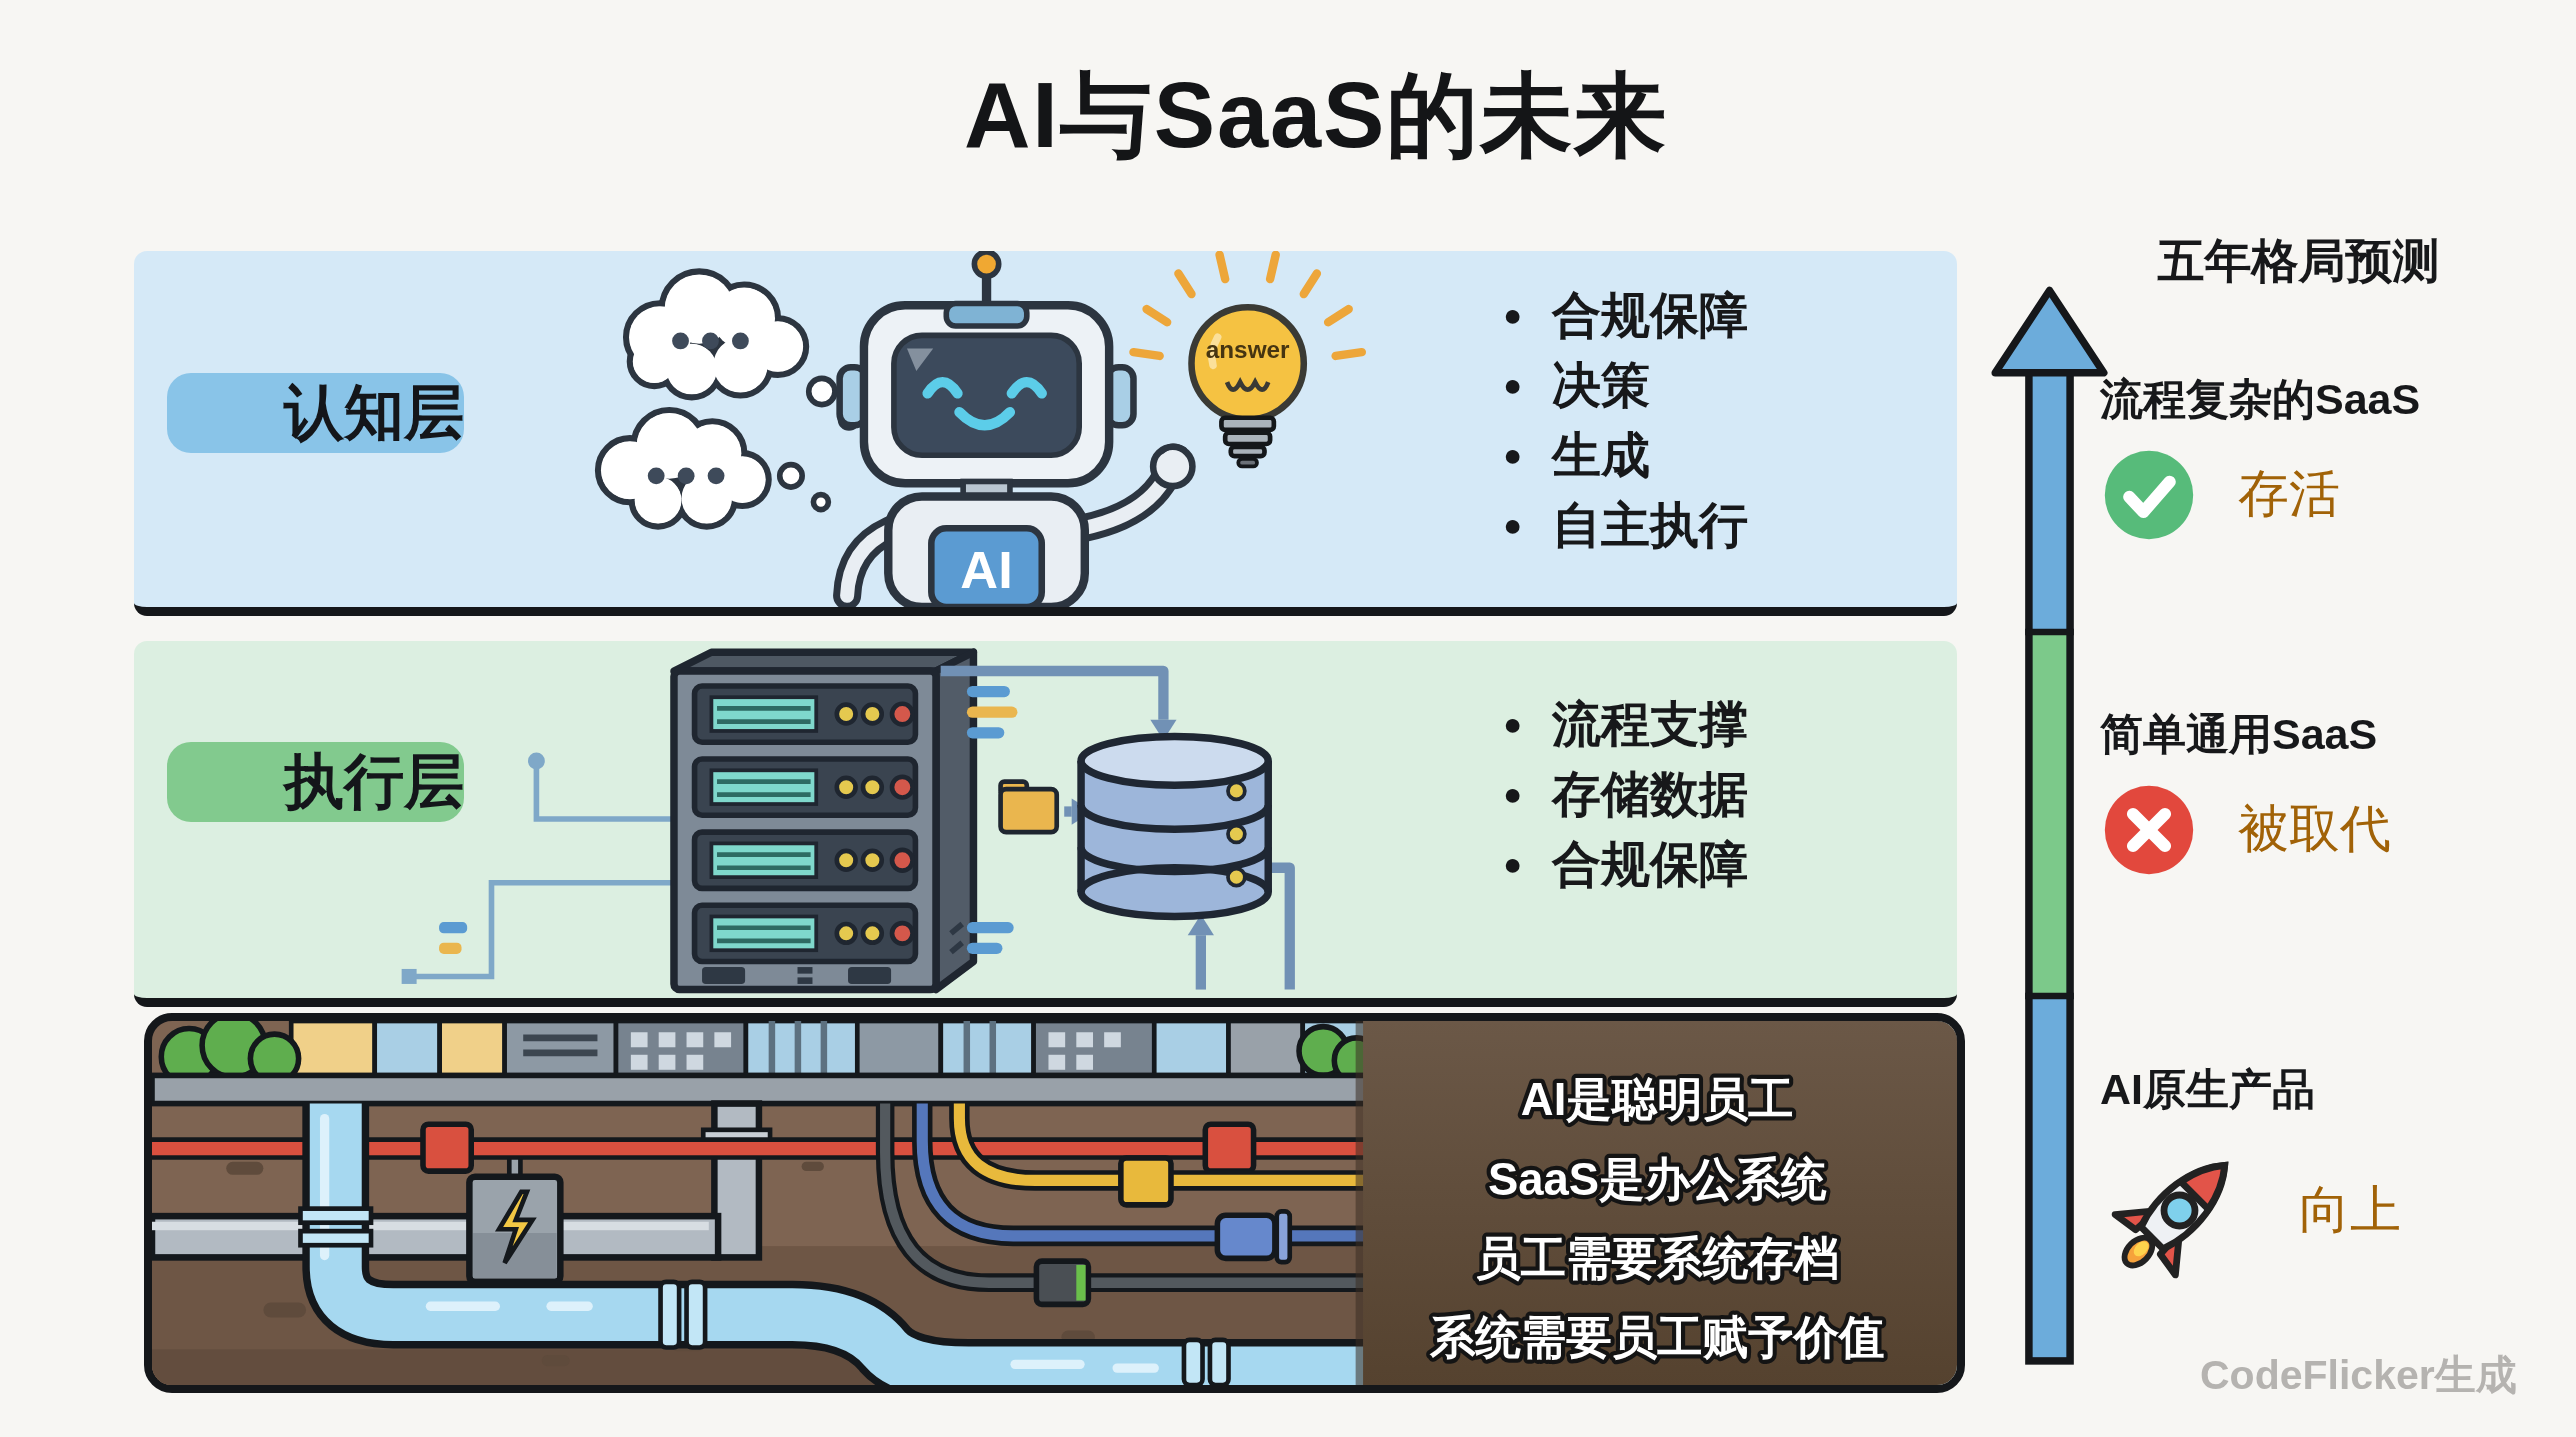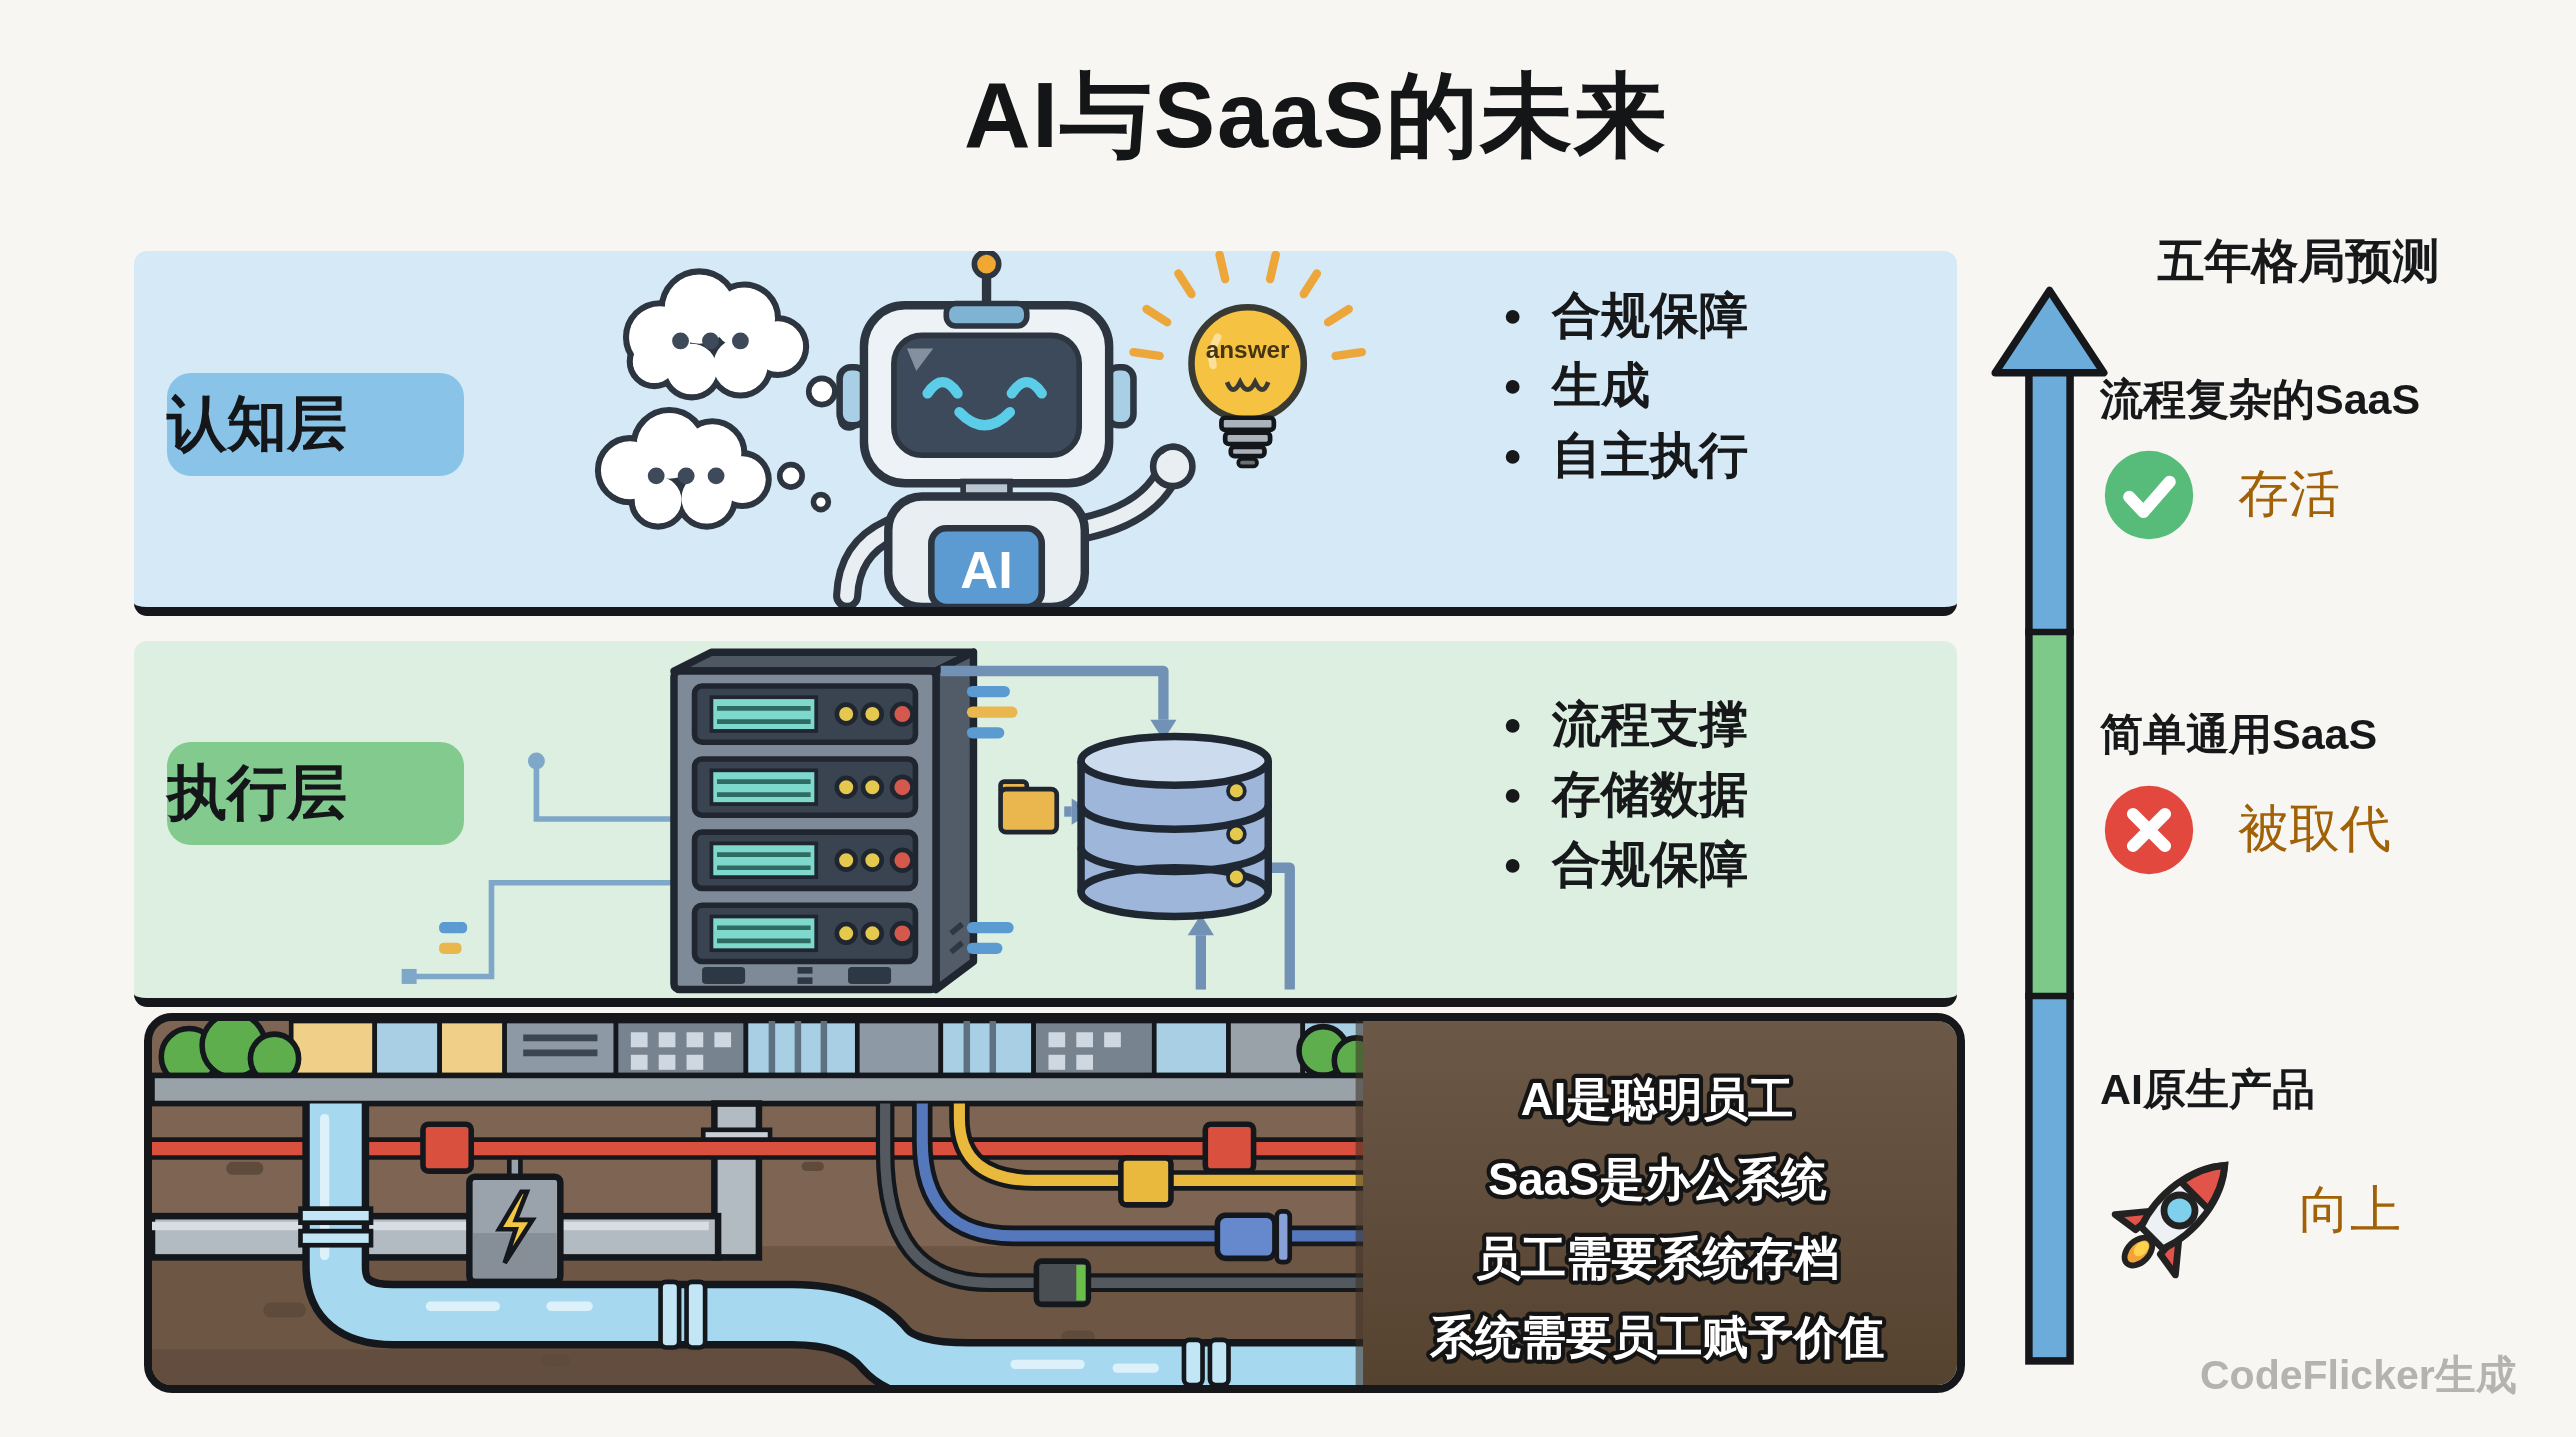--- a/index.html
+++ b/index.html
@@ -15,22 +15,22 @@
   }
   
   .band{
     position:absolute; left:134px; width:1823px; box-sizing:border-box;
     border-bottom:9.4px solid #15171a; border-radius:13px; overflow:hidden;
   }
   .band1{top:251px; height:365px; background:#d5e9f7;}
   .band2{top:641px; height:366px; background:#dcefe1;}
   .band svg.scene{position:absolute; inset:0; width:100%; height:100%;}
   .badge{
-    position:absolute; left:33px; width:297px; height:103px; border-radius:24px;
-    display:flex; align-items:center; justify-content:flex-start;
+    position:absolute; left:33px; width:297px; height:80px; border-radius:24px;
+    display:flex; align-items:center; justify-content:flex-end;
     font-size:60px; font-weight:800; color:#14161a; z-index:3;
   }
   .band1 .badge{top:122px; background:#89c4e8;}
   .band2 .badge{top:101px; background:#82ca8e;}
   .bullets{position:absolute; left:1369px; margin:0; padding:0; list-style:none; z-index:3;}
   .band1 .bullets{top:30px;}
   .band2 .bullets{top:49px;}
   .bullets li{
     position:relative; height:70px; display:flex; align-items:center;
     padding-left:49px; font-size:49px; font-weight:800; color:#17181a; white-space:nowrap;
@@ -180,20 +180,21 @@
         <rect x="1172" y="209" width="36" height="10" rx="4" fill="#aab3bb" stroke="#14171a" stroke-width="5"></rect>
         <rect x="1180" y="222" width="20" height="8" rx="4" fill="#6b7077" stroke="#14171a" stroke-width="4"></rect>
       </g>
     </svg>
 
     <div class="badge">
       <span>认知层</span>
     </div>
     <ul class="bullets">
       <li>合规保障</li>
+      <li>决策</li>
       <li>生成</li>
       <li>自主执行</li>
     </ul>
   </section>
 
   <section class="band band2">
     <svg class="scene" viewBox="0 0 1948 381" preserveAspectRatio="none">
 
       <g fill="none" stroke="#7fa8c8" stroke-width="6">
         <polyline points="577,190 430,190 430,128"></polyline>

